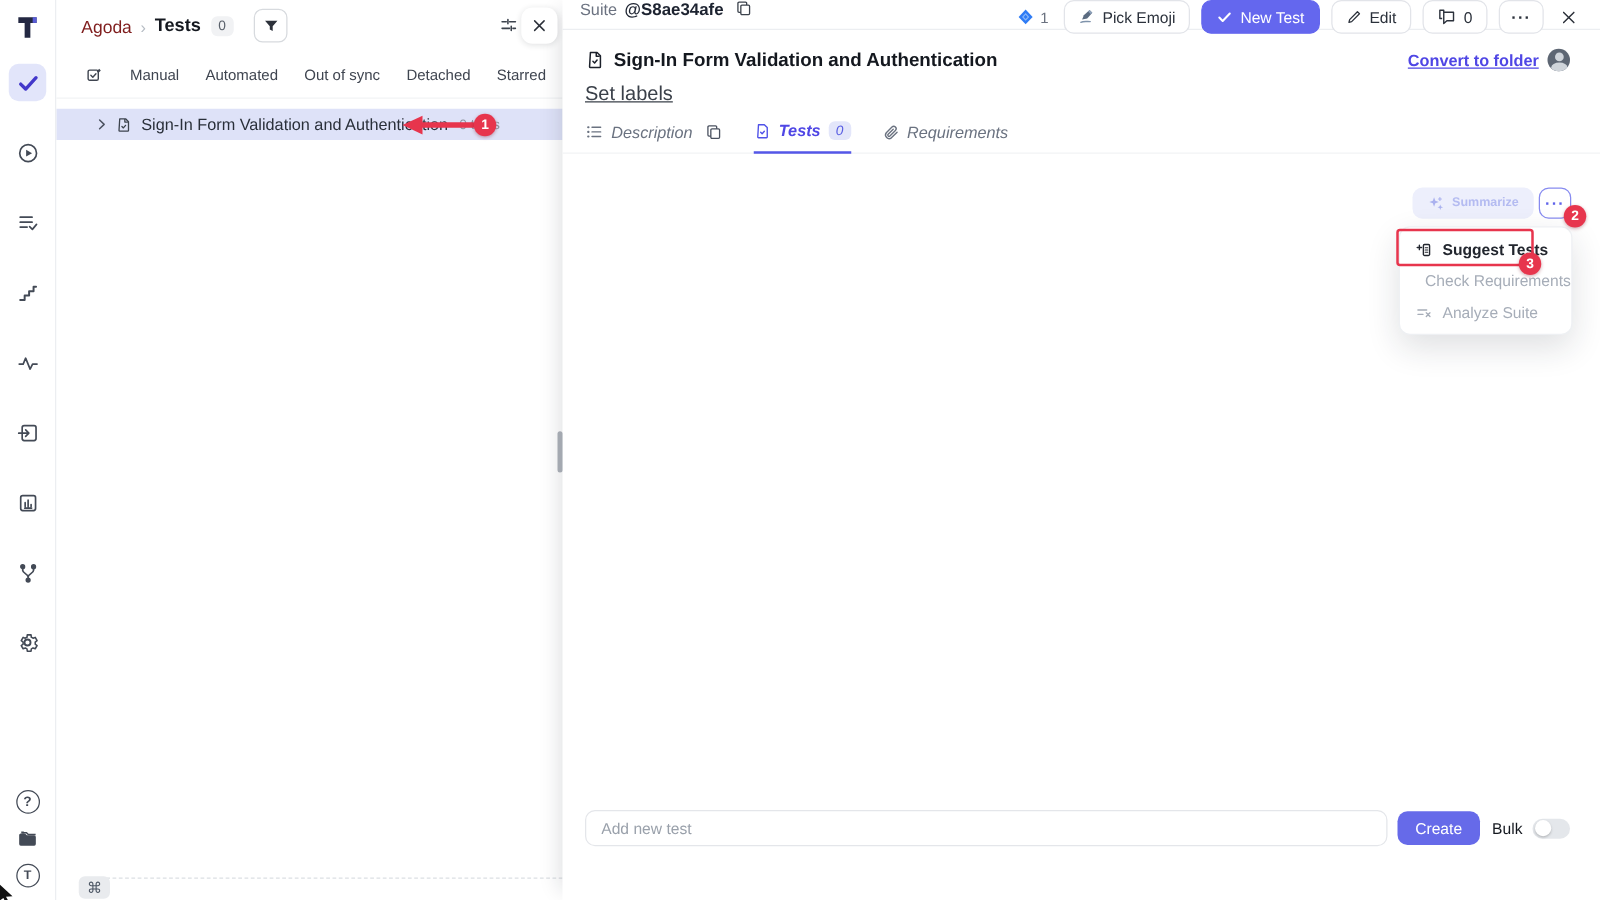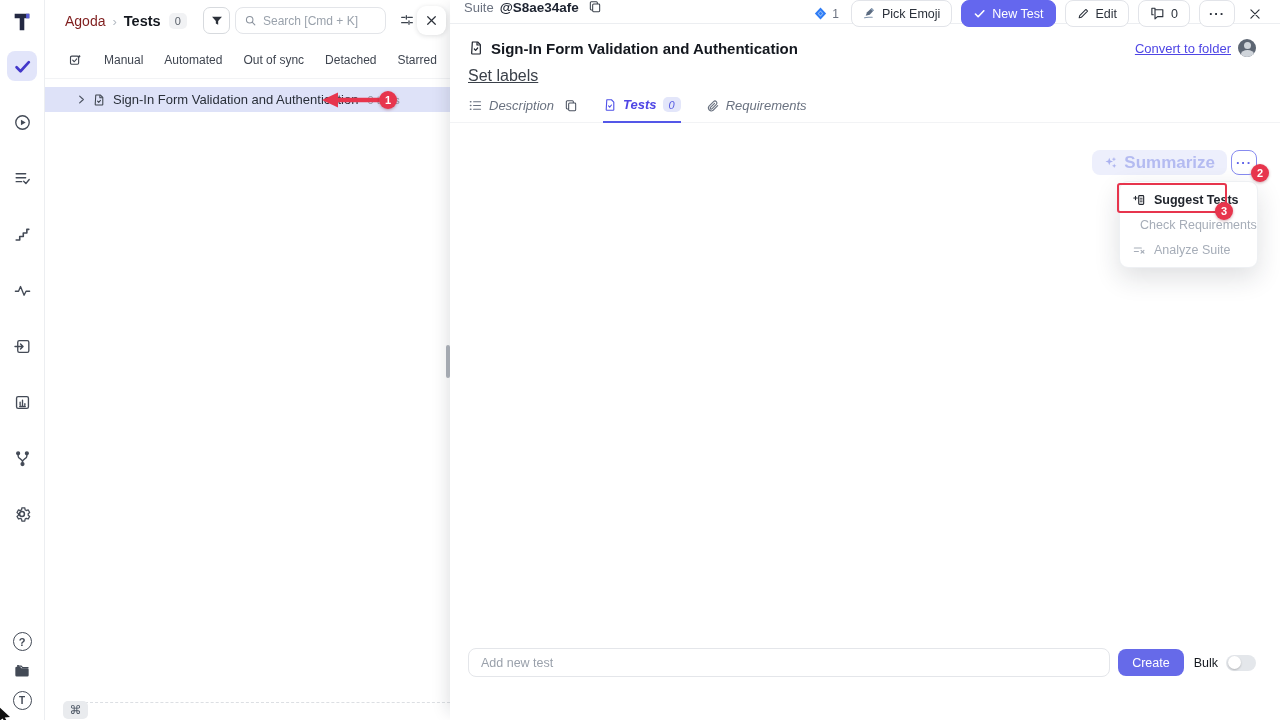--- a/index.html
+++ b/index.html
@@ -55,34 +55,34 @@
   .rp-header-right { margin-left:auto; display:flex; align-items:center; gap:9px; }
   .gem-wrap { display:flex; align-items:center; gap:4px; margin-right:3px; }
   .gem-count { font-size:12px; color:#6b7280; }
   .btn { height:27px; border:1px solid #e2e4e9; border-radius:8px; background:#fff; display:flex; align-items:center; gap:6px; padding:0 11px; font-size:12.5px; color:#2b313b; cursor:pointer; white-space:nowrap; }
   .btn-primary { background:#6467ee; border-color:#6467ee; color:#fff; font-weight:400; }
   .icon-btn-plain { width:22px; height:22px; display:flex; align-items:center; justify-content:center; cursor:pointer; }
   .dots { font-size:13px; letter-spacing:1px; font-weight:700; line-height:1; }
 
   .rp-titlerow { display:flex; align-items:center; margin-top:15px; padding:0 24px 0 18px; }
   .rp-title { font-size:15px; font-weight:700; color:#14181f; margin-left:7px; }
-  .convert-link { margin-left:auto; color:#4f46e5; font-size:13px; font-weight:400; text-decoration:underline; cursor:pointer; }
+  .convert-link { margin-left:auto; color:#4f46e5; font-size:13px; font-weight:700; text-decoration:underline; cursor:pointer; }
   .avatar { width:18px; height:18px; border-radius:50%; background:#5d6673; margin-left:7px; position:relative; overflow:hidden; }
   .avatar:before { content:""; position:absolute; left:5.5px; top:3px; width:7px; height:7px; border-radius:50%; background:#cfd4da; }
   .avatar:after { content:""; position:absolute; left:2.5px; top:11px; width:13px; height:8px; border-radius:50%; background:#cfd4da; }
 
   .set-labels { margin:10px 0 0 18px; font-size:16px; color:#3a4049; text-decoration:underline; cursor:pointer; display:inline-block; }
 
   .rp-tabs { display:flex; align-items:flex-end; gap:25px; padding:12px 0 0 18px; border-bottom:1px solid #f2f3f5;font-style:italic; }
   .rp-tab { display:flex; align-items:center; gap:6px; font-size:13px; color:#6a7280; padding-bottom:9px; cursor:pointer; }
   .rp-tab.active { color:#4f46e5; font-weight:600; border-bottom:2px solid #5457e8; margin-bottom:-1px; }
   .tab-badge { background:#e3e6fa; color:#575ce2; font-size:11px; border-radius:5px; padding:1.5px 6px; font-weight:400; }
 
   .actions-row { position:absolute; right:23px; top:150px; display:flex; gap:4px; align-items:center; }
-  .summarize-btn { height:25px; background:#edeffc; border-radius:8px; display:flex; align-items:center; gap:6px; padding:0 12px; font-size:17px; font-weight:600; color:#b4bbf1; cursor:pointer;margin-left:22px; }
+  .summarize-btn { height:25px; background:#edeffc; border-radius:8px; display:flex; align-items:center; gap:6px; padding:0 12px; font-size:10px; font-weight:600; color:#b4bbf1; cursor:pointer;margin-left:22px; }
   .dots-btn { width:26px; height:25px; border:1px solid #878bf0; border-radius:8px; background:#fff; color:#5f63ea; display:flex; align-items:center; justify-content:center; cursor:pointer; }
 
   .dropdown { position:absolute; right:22px; top:181px; width:139px; background:#fff; border:1px solid #eef0f3; border-radius:9px; box-shadow:0 10px 26px rgba(25,32,48,.14); padding:5px 0; z-index:20; }
   .menu-item { height:25px; display:flex; align-items:center; gap:8px; padding:0 12px; font-size:12.5px; cursor:pointer; white-space:nowrap; }
   .menu-item.enabled { color:#22262e; font-weight:600; }
   .menu-item.disabled { color:#a6adb8; }
 
   .annot-rect { position:absolute; left:667px; top:183px; width:110px; height:30px; border:2.5px solid #e7354d; border-radius:3px; z-index:25; }
 
   .rp-footer { position:absolute; left:18px; right:24px; bottom:43px; display:flex; align-items:center; gap:8px; }
@@ -181,27 +181,20 @@
   <div class="lp-topbar">
     <span class="crumb-project">Agoda</span>
     <span class="crumb-sep">›</span>
     <span class="crumb-current">Tests</span>
     <span class="count-badge">0</span>
     <div class="filter-btn">
       <svg width="14" height="14" viewBox="0 0 24 24">
           <path d="M3.5 4.5h17l-6.5 7.5v6.5l-4-2.2v-4.3z" fill="#2c313a"></path>
         </svg>
     </div>
-    <div class="search-box">
-      <svg width="13" height="13" viewBox="0 0 24 24" fill="none" stroke="#8b939e" stroke-width="2" stroke-linecap="round">
-          <circle cx="10.5" cy="10.5" r="6"></circle>
-          <path d="M15.5 15.5L20 20"></path>
-        </svg>
-      <input type="text" placeholder="Search [Cmd + K]" style="">
-    </div>
     <div class="sliders-btn">
       <svg width="16" height="16" viewBox="0 0 24 24" fill="none" stroke="#3c434d" stroke-width="1.9" stroke-linecap="round">
           <path d="M4 8h5M13 8h7M4 16h9M17 16h3"></path>
           <path d="M11 5.5v5M15 13.5v5"></path>
         </svg>
     </div>
     <div class="panel-close-btn">
       <svg width="13" height="13" viewBox="0 0 24 24" fill="none" stroke="#2c313a" stroke-width="2.2" stroke-linecap="round">
           <path d="M5 5l14 14M19 5L5 19"></path>
         </svg>

